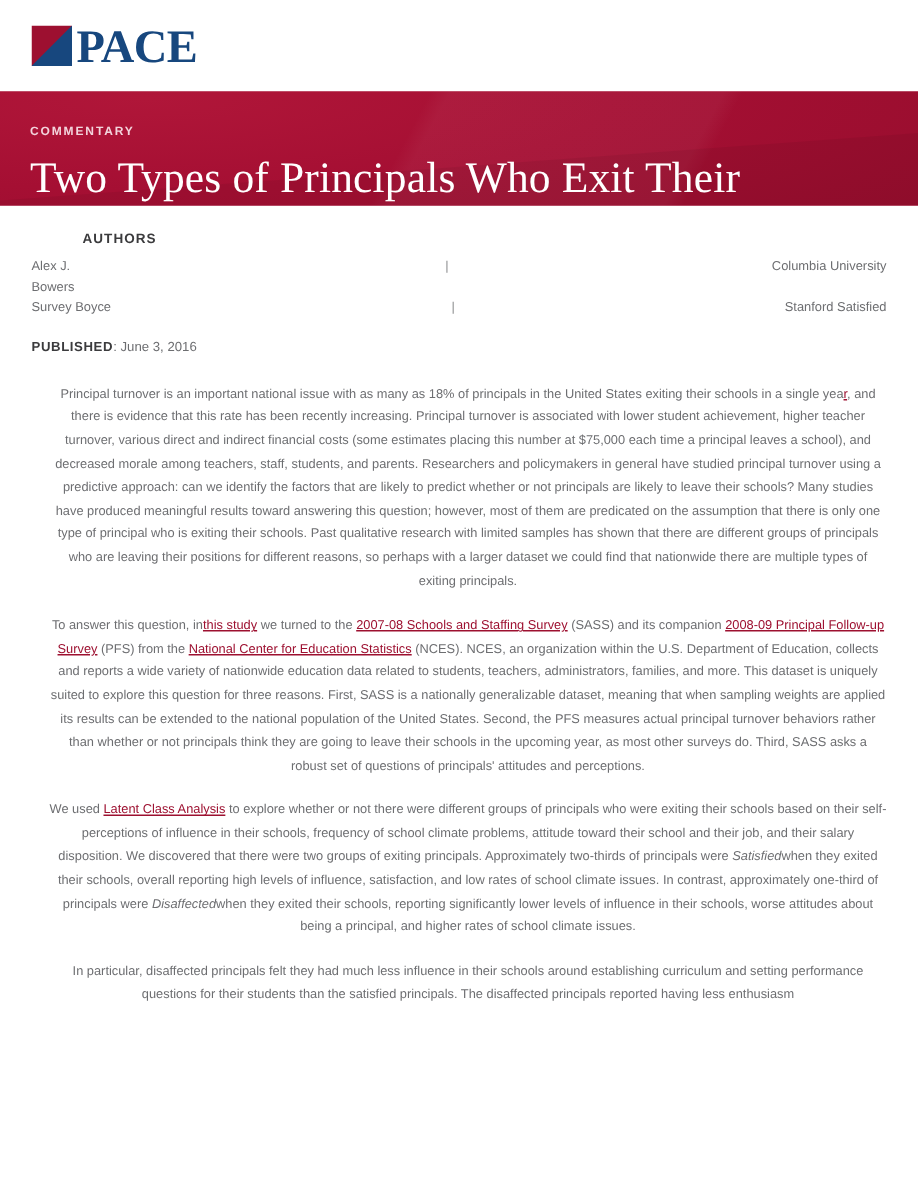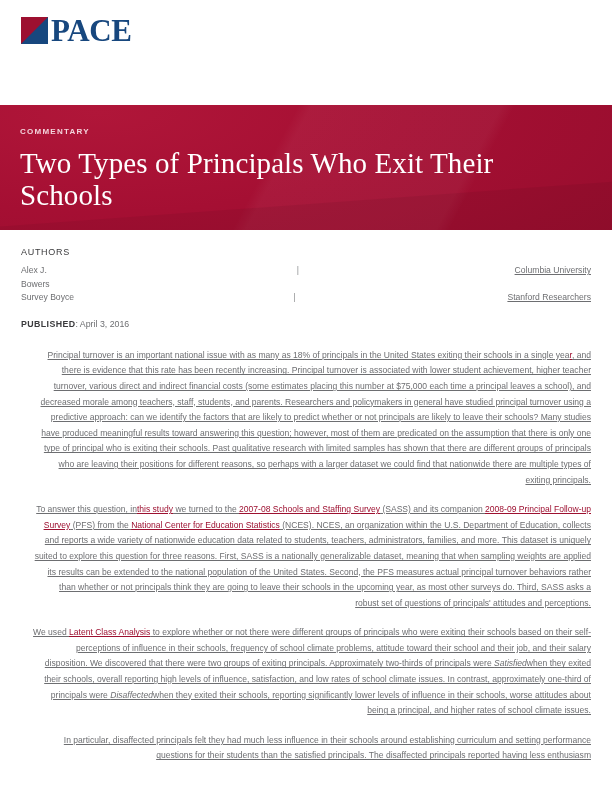--- a/index.html
+++ b/index.html
@@ -56,31 +56,30 @@
     line-height: 1;
     color: #17477e;
     letter-spacing: -0.4px;
     padding-left: 2px;
     padding-bottom: 1px;
   }
 
   
   .hero {
     position: relative;
-    height: 125px;
+    height: 76px;
     background: #a50f33;
     background-image:
       linear-gradient(118deg, rgba(255,255,255,0.00) 0%, rgba(255,255,255,0.00) 44%,
                               rgba(255,255,255,0.045) 46%, rgba(255,255,255,0.045) 74%,
                               rgba(255,255,255,0.00) 76%, rgba(255,255,255,0.00) 100%),
       radial-gradient(120% 190% at 16% 6%, #b01639 0%, #a50f33 42%, #930d2c 100%);
     overflow: hidden;
     box-sizing: border-box;
     padding: 0 20px;
-    margin-top: 44px;
   }
   .hero::after {
     content: "";
     position: absolute;
     left: -10%;
     bottom: -62px;
     width: 130%;
     height: 90px;
     background: rgba(0,0,0,0.055);
     transform: rotate(-4.2deg);
@@ -110,25 +109,26 @@
   }
 
   
   .content {
     padding: 0 21px;
     box-sizing: border-box;
   }
 
   .section-label {
     font-size: 9px;
-    font-weight: normal;
+    font-weight: bold;
     letter-spacing: 0.7px;
     color: #3b3b3d;
     margin-top: 17px;
     text-transform: uppercase;
+    margin-left: 34px;
   }
 
   .authors {
     margin-top: 7px;
   }
   .author-row {
     display: flex;
     font-size: 8.6px;
     line-height: 13.6px;
     color: #6d6e71;
@@ -139,21 +139,20 @@
     flex: none;
     white-space: pre-line;
   }
   .author-sep {
     width: 10px;
     flex: none;
     color: #8e8f91;
   }
   .author-aff {
     color: #6d6e71;
-    text-decoration: underline;
   }
 
   .published {
     margin-top: 13px;
     font-size: 8.8px;
     color: #6d6e71;
     line-height: 13px;
   }
   .published b {
     color: #3b3b3d;
@@ -162,22 +161,21 @@
   }
 
   .body-copy {
     margin-top: 17px;
   }
   .body-copy p {
     margin: 0 0 14px 12px;
     font-size: 8.55px;
     line-height: 15.6px;
     color: #6d6e71;
-    text-align: right;
-    text-decoration: underline;
+    text-align: center;
   }
   .body-copy p:last-child {
     margin-bottom: 0;
   }
   a.doclink {
     color: #9d1030;
     text-decoration: underline;
     text-underline-offset: 1px;
   }
   em {
@@ -209,26 +207,26 @@
   <div class="authors">
       <div class="author-row">
         <div class="author-name">Alex J.
 Bowers</div>
         <div class="author-sep">|</div>
         <div class="author-aff">Columbia University</div>
       </div>
       <div class="author-row">
         <div class="author-name">Survey Boyce</div>
         <div class="author-sep">|</div>
-        <div class="author-aff">Stanford Researchers</div>
+        <div class="author-aff">Stanford Satisfied</div>
       </div>
     </div>
 
   <div class="published">
-    <b>PUBLISHED</b><span>: April 3, 2016</span>
+    <b>PUBLISHED</b><span>: June 3, 2016</span>
   </div>
 
   <div class="body-copy">
       <p><span>Principal turnover is an important national issue with as many as 18% of principals in the United States exiting their schools in a single yea</span><a class="doclink" href="#" style="color: rgb(157, 16, 48);">r</a><span>, and there is evidence that this rate has been recently increasing. Principal turnover is associated with lower student achievement, higher teacher turnover, various direct and indirect financial costs (some estimates placing this number at $75,000 each time a principal leaves a school), and decreased morale among teachers, staff, students, and parents. Researchers and policymakers in general have studied principal turnover using a predictive approach: can we identify the factors that are likely to predict whether or not principals are likely to leave their schools? Many studies have produced meaningful results toward answering this question; however, most of them are predicated on the assumption that there is only one type of principal who is exiting their schools. Past qualitative research with limited samples has shown that there are different groups of principals who are leaving their positions for different reasons, so perhaps with a larger dataset we could find that nationwide there are multiple types of exiting principals.</span></p>
       <p><span>To answer this question, in</span><a class="doclink" href="#" style="color: rgb(157, 16, 48);">this study</a><span> we turned to the </span><a class="doclink" href="#" style="color: rgb(157, 16, 48);">2007-08 Schools and Staffing Survey</a><span> (SASS) and its companion </span><a class="doclink" href="#" style="color: rgb(157, 16, 48);">2008-09 Principal Follow-up Survey</a><span> (PFS) from the </span><a class="doclink" href="#" style="color: rgb(157, 16, 48);">National Center for Education Statistics</a><span> (NCES). NCES, an organization within the U.S. Department of Education, collects and reports a wide variety of nationwide education data related to students, teachers, administrators, families, and more. This dataset is uniquely suited to explore this question for three reasons. First, SASS is a nationally generalizable dataset, meaning that when sampling weights are applied its results can be extended to the national population of the United States. Second, the PFS measures actual principal turnover behaviors rather than whether or not principals think they are going to leave their schools in the upcoming year, as most other surveys do. Third, SASS asks a robust set of questions of principals' attitudes and perceptions.</span></p>
       <p><span>We used </span><a class="doclink" href="#" style="color: rgb(157, 16, 48);">Latent Class Analysis</a><span> to explore whether or not there were different groups of principals who were exiting their schools based on their self-perceptions of influence in their schools, frequency of school climate problems, attitude toward their school and their job, and their salary disposition. We discovered that there were two groups of exiting principals. Approximately two-thirds of principals were </span><em>Satisfied</em><span>when they exited their schools, overall reporting high levels of influence, satisfaction, and low rates of school climate issues. In contrast, approximately one-third of principals were </span><em>Disaffected</em><span>when they exited their schools, reporting significantly lower levels of influence in their schools, worse attitudes about being a principal, and higher rates of school climate issues.</span></p>
       <p><span>In particular, disaffected principals felt they had much less influence in their schools around establishing curriculum and setting performance questions for their students than the satisfied principals. The disaffected principals reported having less enthusiasm</span></p>
     </div>
 
 </div>

